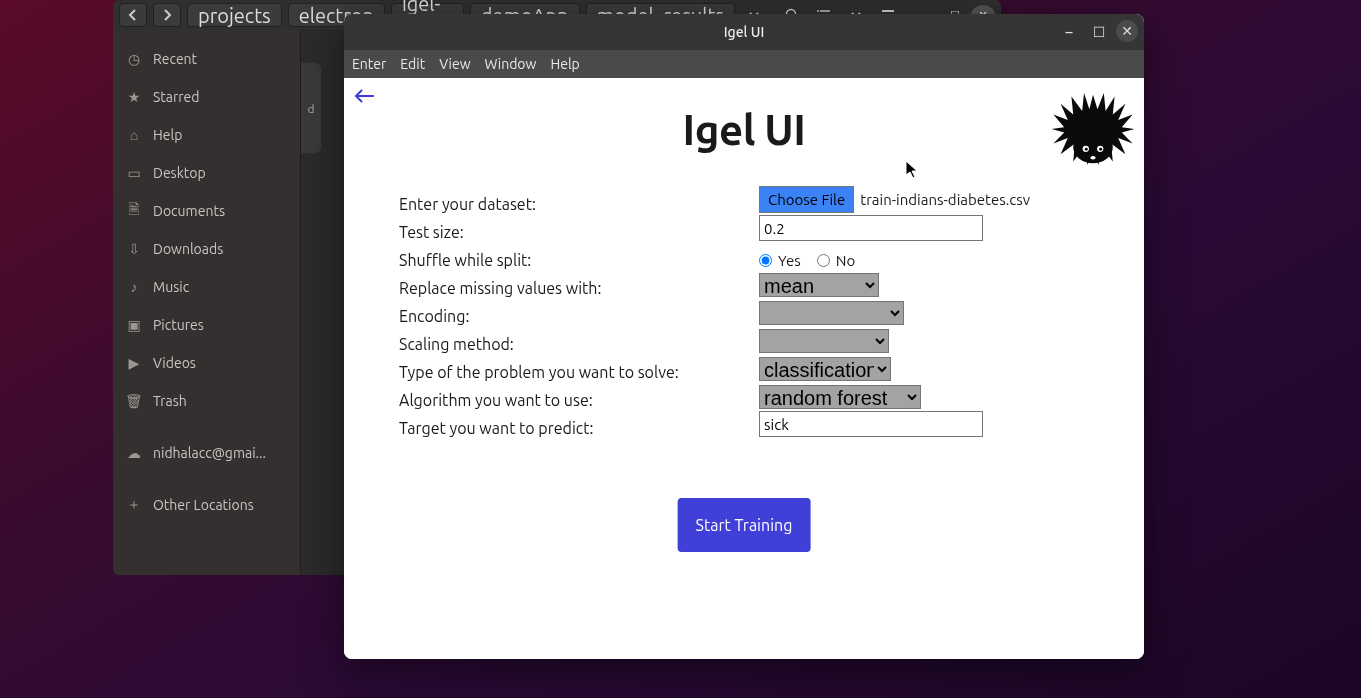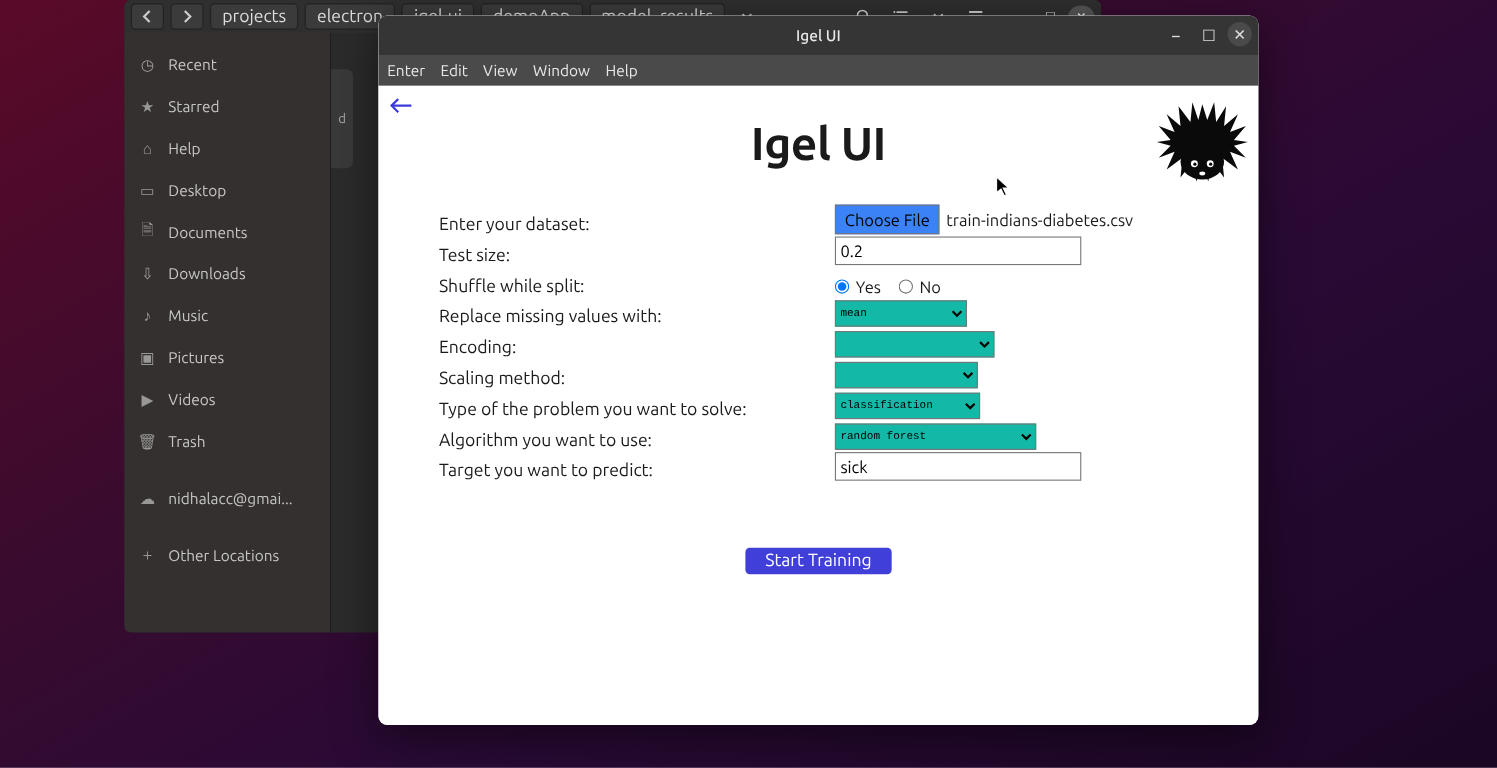--- a/index.html
+++ b/index.html
@@ -38,21 +38,21 @@
     border-radius: 4px;
     display:flex; align-items:center; justify-content:center;
     color:#ccc; cursor:pointer;
   }
   .fm-crumb {
     height: 24px; padding: 0 10px;
     background: #3b3b3b;
     border: 1px solid #222;
     border-radius: 4px;
     display:flex; align-items:center;
-    color:#ddd; font-size:16px;
+    color:#ddd; font-size:20px;
     cursor:pointer;
   }
   .fm-toolbar-spacer { flex:1; }
   .fm-icbtn {
     width: 28px; height:24px;
     display:flex; align-items:center; justify-content:center;
     color:#ccc; cursor:pointer;
   }
   .fm-winbtns { display:flex; gap:4px; margin-left:8px; margin-right:6px; }
   .fm-winbtn {
@@ -141,35 +141,35 @@
     font-size:16px;
   }
   .row { display:flex; align-items:flex-end; min-height:26px; margin-bottom:2px;}
   .row .lab { width:360px; }
   .row .ctrl { flex:1; display:flex; align-items:center; gap:6px;}
   input[type=text]{
     border:1px solid #767676; height:26px; padding:2px 4px;
     font-size:15px; width:224px; font-family:inherit;
   }
   select {
-    border:1px solid #767676; height:24px; font-size:10px;
-    background:#14b8a6; font-family:Liberation Mono, monospace;
+    border:1px solid #767676; height:24px; font-size:20px;
+    background:#a3a3a3; font-family:Liberation Sans, sans-serif;
   }
   .filebtn {
     border:1px solid #767676; background:#3b82f6;
     padding:4px 8px; font-size:15px; cursor:pointer;
     font-family:inherit;
   }
   .filename { font-size:15px; }
   .radio-lab { font-size:15px; margin-right:10px;}
   .start-btn {
     position:absolute; left:50%; transform:translateX(-50%);
     top:420px;
     background:#4040d9; color:#fff; border:none;
-    padding:3px 18px; font-size:16px; border-radius:4px;
+    padding:18px 18px; font-size:16px; border-radius:4px;
     cursor:pointer; font-family:inherit;
   }
 
   .cursor {
     position:absolute; left:905px; top:160px;
     font-size:16px; color:#000; pointer-events:none;
   }
   svg { display:block; }
 </style>
 </head>
@@ -375,21 +375,21 @@
       </div>
       <div class="row">
         <div class="lab">Type of the problem you want to solve:</div>
         <div class="ctrl">
             <select style="width:132px"><option>classification</option></select>
           </div>
       </div>
       <div class="row">
         <div class="lab">Algorithm you want to use:</div>
         <div class="ctrl">
-            <select style="width:183px"><option>random forest</option></select>
+            <select style="width:162px"><option>random forest</option></select>
           </div>
       </div>
       <div class="row">
         <div class="lab">Target you want to predict:</div>
         <div class="ctrl">
             <input type="text" value="sick" style="">
           </div>
       </div>
     </div>
 

